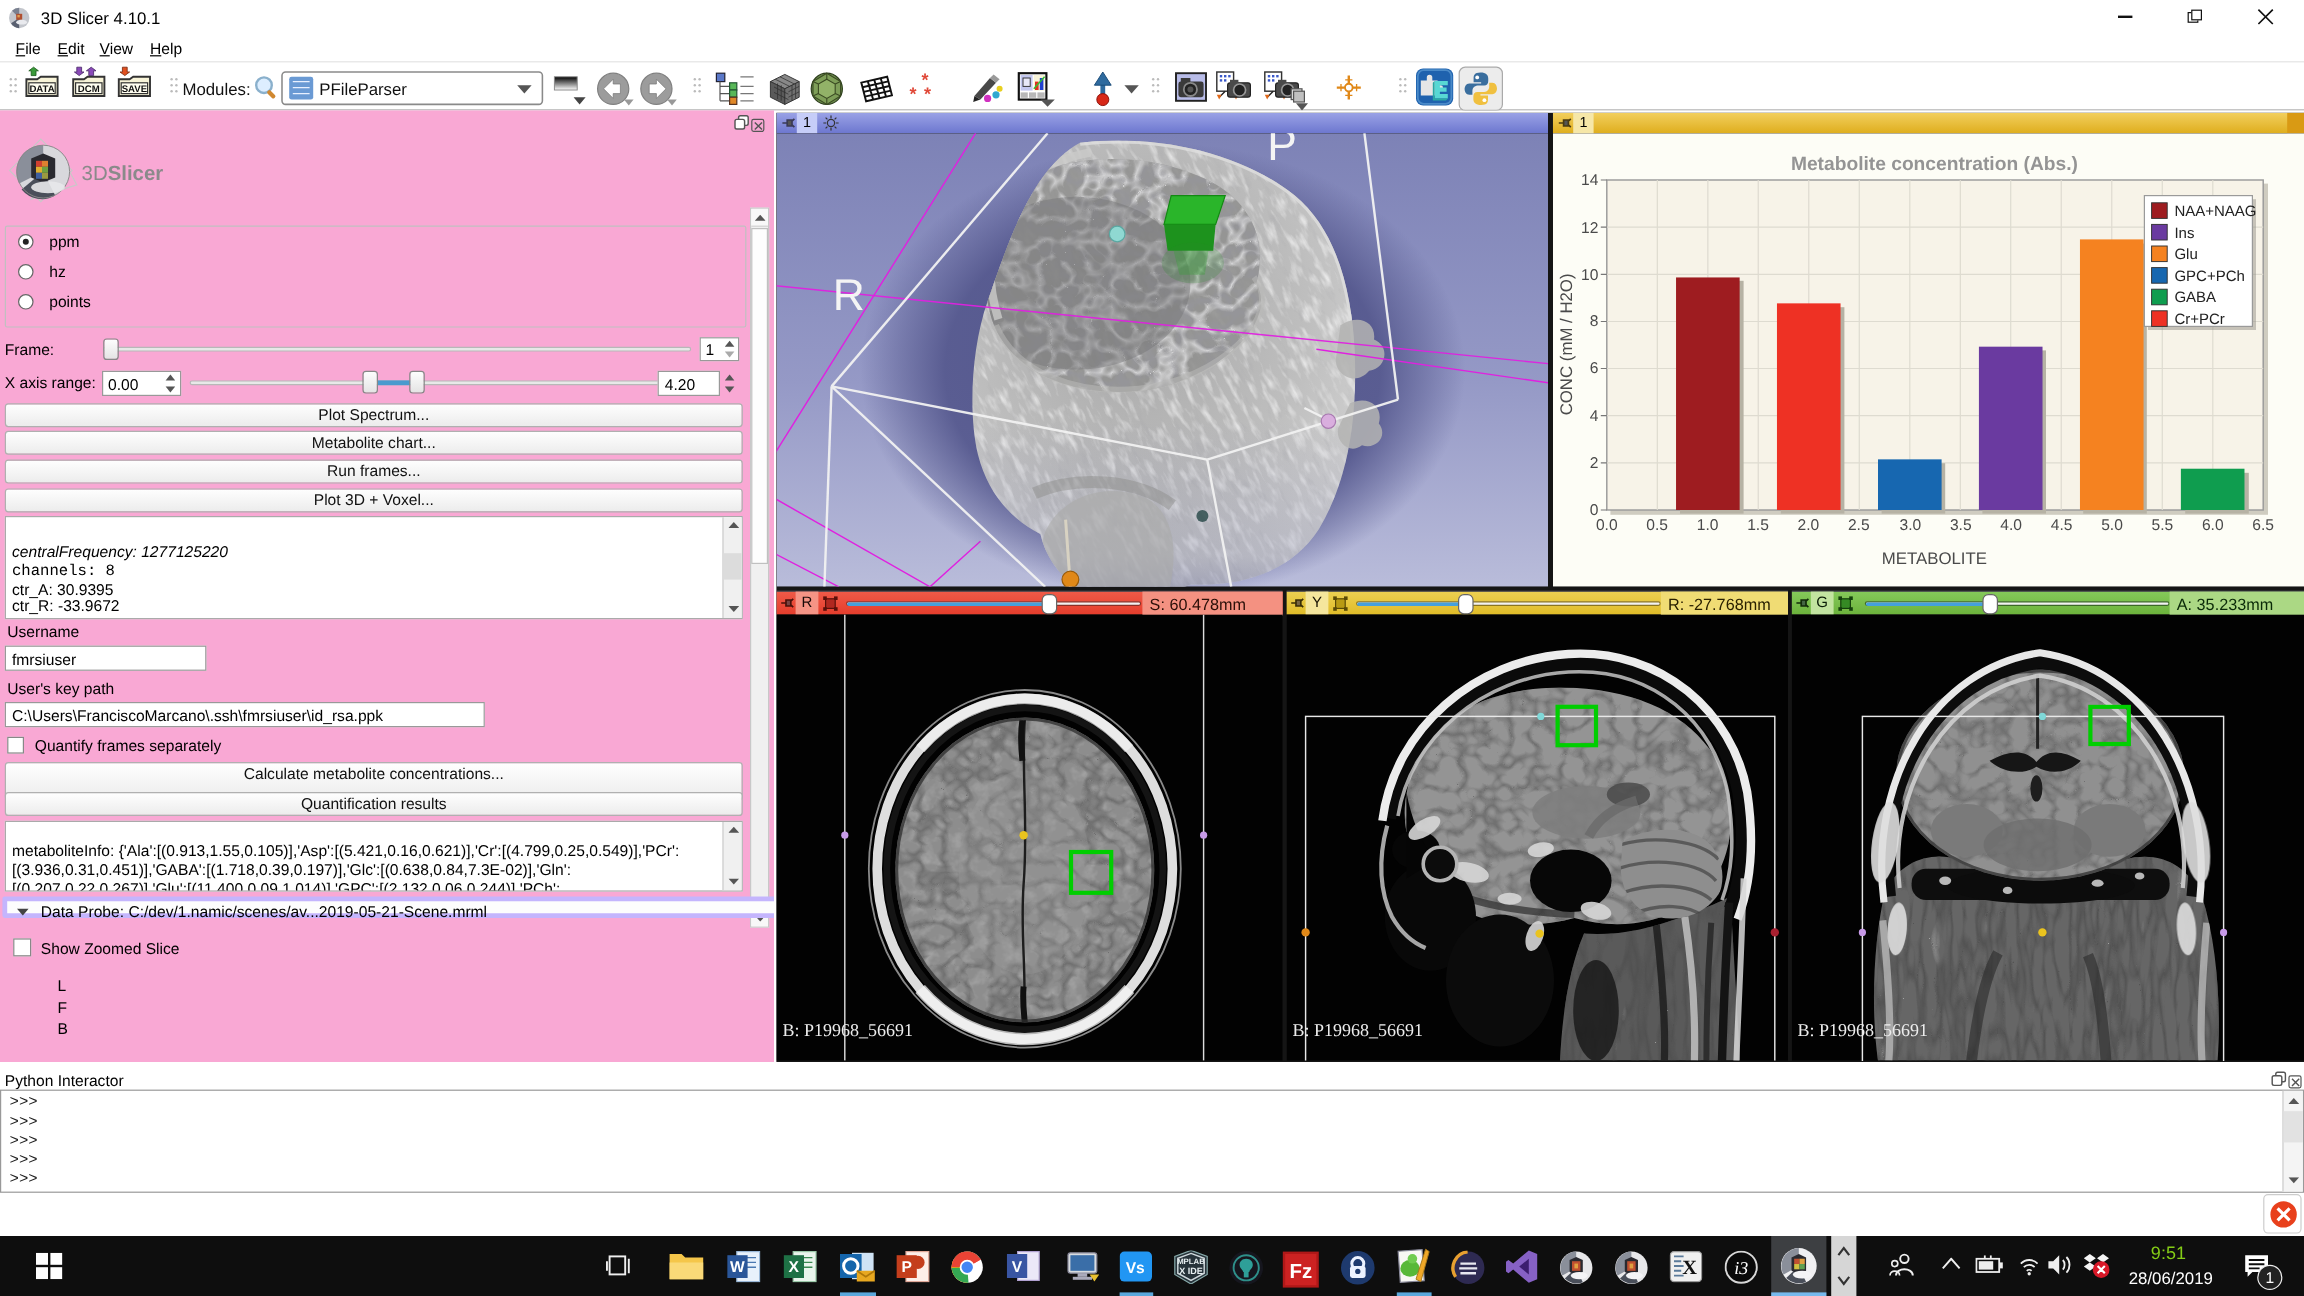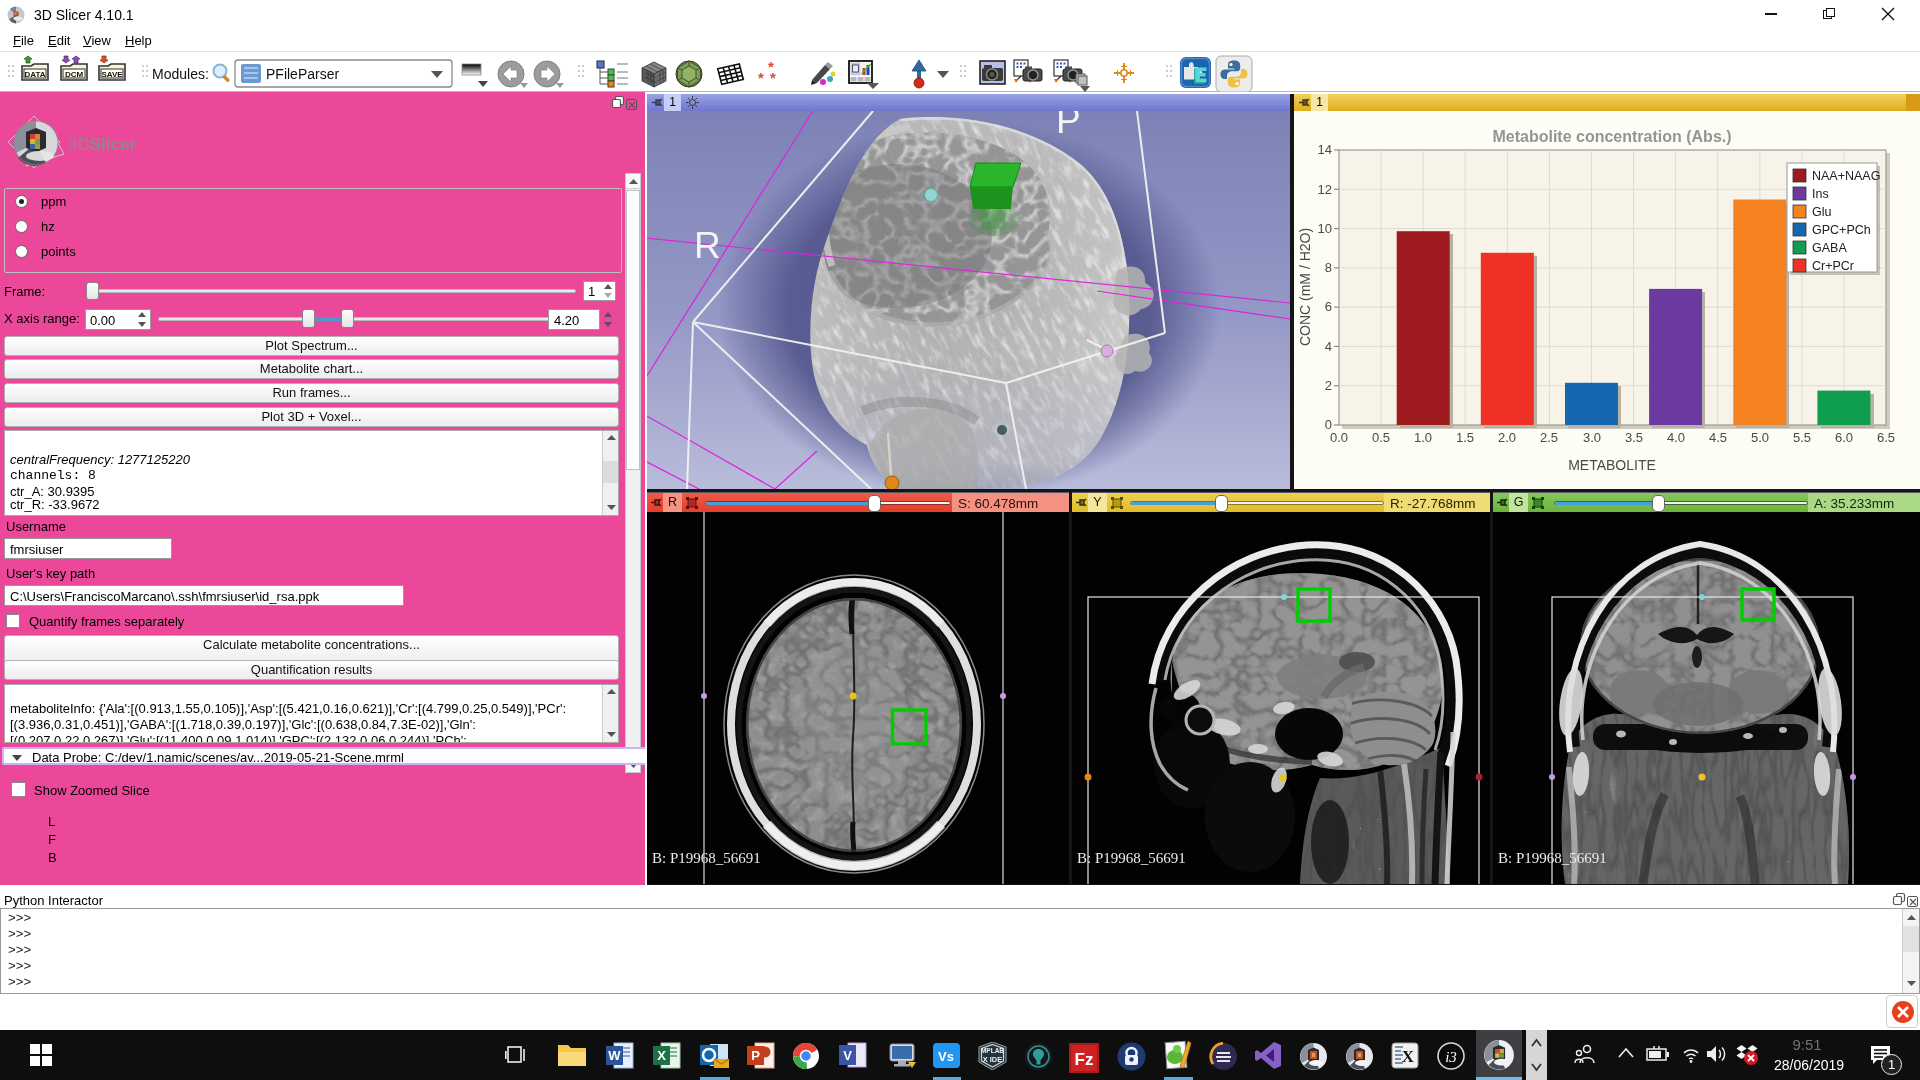--- a/index.html
+++ b/index.html
@@ -241,21 +241,21 @@
 
     <g transform="translate(1216,4)">
       <rect x="0" y="0" width="36" height="36" rx="5" fill="#ececec" stroke="#aaa"></rect>
       <path d="M17.8 4.5 C12.5 4.5 12 7 12 9.5 L12 12.5 L18.3 12.5 L18.3 13.5 L8.5 13.5 C5.5 13.5 4.5 16.5 4.5 18.2 C4.5 20 5.5 23 8.5 23 L11 23 L11 19.8 C11 16.8 13.5 15.3 16.3 15.3 L20.8 15.3 C23.2 15.3 24.2 13.6 24.2 11.5 L24.2 9.5 C24.2 6.5 22.3 4.5 17.8 4.5 Z" fill="#3a6e9e"></path>
       <path d="M18.2 31.5 C23.5 31.5 24 29 24 26.5 L24 23.5 L17.7 23.5 L17.7 22.5 L27.5 22.5 C30.5 22.5 31.5 19.5 31.5 17.8 C31.5 16 30.5 13 27.5 13 L25 13 L25 16.2 C25 19.2 22.5 20.7 19.7 20.7 L15.2 20.7 C12.8 20.7 11.8 22.4 11.8 24.5 L11.8 26.5 C11.8 29.5 13.7 31.5 18.2 31.5 Z" fill="#f0c040"></path>
       <circle cx="15" cy="8.5" r="1.6" fill="#fff"></circle>
         <circle cx="21" cy="27.5" r="1.6" fill="#fff"></circle>
     </g>
   </svg>
 </div>
-<div class="abs" style="left:0;top:92px;width:645px;height:798px;background:#ec4899;overflow:hidden;">
+<div class="abs" style="left:0;top:92px;width:645px;height:798px;background:#f9a8d4;overflow:hidden;">
   <svg class="abs" style="left:611px;top:3px" width="14" height="14">
       <rect x="4.5" y="1.5" width="8" height="8" rx="1.5" fill="#fff" stroke="#555" stroke-width="1.2"></rect>
       <rect x="1.5" y="4.5" width="8" height="8" rx="1.5" fill="#fff" stroke="#555" stroke-width="1.2"></rect>
     </svg>
   <div class="dockic" style="left:626px;top:7px;"></div>
   <svg class="abs" style="left:627px;top:8px" width="10" height="10">
       <path d="M2 2 L8 8 M8 2 L2 8" stroke="#555" stroke-width="1.2"></path>
     </svg>
 
   <svg class="abs" style="left:6px;top:22px" width="130" height="62" viewBox="0 0 130 62">
@@ -373,21 +373,21 @@
     <div class="abs" style="right:0;top:0;width:16px;height:57px;background:#f0f0f0;border-left:1px solid #ccc;">
       <svg class="abs" style="left:4px;top:4px" width="9" height="6">
           <path d="M0 5 L4.5 0 L9 5 Z" fill="#555"></path>
         </svg>
       <svg class="abs" style="left:4px;top:47px" width="9" height="6">
           <path d="M0 0 L4.5 5 L9 0 Z" fill="#555"></path>
         </svg>
     </div>
   </div>
 
-  <div class="abs" style="left:2px;top:655px;width:707px;height:18px;border:2px solid #c4b5fd;border-radius:2px;background:#fdfdfd;">
+  <div class="abs" style="left:2px;top:655px;width:707px;height:18px;border:4px solid #c4b5fd;border-radius:2px;background:#fdfdfd;">
     <svg class="abs" style="left:8px;top:6px" width="10" height="7">
         <path d="M0 0 L10 0 L5 6 Z" fill="#444"></path>
       </svg>
     <div class="lbl" style="left:28px;top:1px;">Data Probe: C:/dev/1.namic/scenes/av...2019-05-21-Scene.mrml</div>
   </div>
   <div class="abs" style="left:11px;top:690px;width:15px;height:15px;border:1px solid #888;background:#fff;"></div>
   <div class="lbl" style="left:34px;top:691px;">Show Zoomed Slice</div>
   <div class="lbl" style="left:48px;top:722px;">L</div>
   <div class="lbl" style="left:48px;top:740px;">F</div>
   <div class="lbl" style="left:48px;top:758px;">B</div>
@@ -1157,21 +1157,21 @@
   </svg>
   <svg class="abs" style="left:1736px;top:14px" width="22" height="22" viewBox="0 0 22 22">
     <g fill="#f4f4f4">
         <path d="M5.5 1 L10.5 4.5 L5.5 8 L0.5 4.5 Z"></path>
         <path d="M16.5 1 L21.5 4.5 L16.5 8 L11.5 4.5 Z"></path>
         <path d="M5.5 8 L10.5 11.5 L5.5 15 L0.5 11.5 Z"></path>
       </g>
     <circle cx="15" cy="14" r="7" fill="#d81828"></circle>
       <path d="M12 11 L18 17 M18 11 L12 17" stroke="#fff" stroke-width="1.8"></path>
   </svg>
-  <div class="lbl" style="left:1779px;top:6px;width:56px;text-align:center;font-size:15px;color:#737373;">9:51</div>
+  <div class="lbl" style="left:1779px;top:6px;width:56px;text-align:center;font-size:15px;color:#84cc16;">9:51</div>
   <div class="lbl" style="left:1770px;top:27px;width:78px;text-align:center;font-size:14px;color:#fff;">28/06/2019</div>
   <svg class="abs" style="left:1869px;top:15px" width="22" height="21" viewBox="0 0 22 21">
     <path d="M2 1 L21 1 L21 15 L8 15 L4 19 L4 15 L2 15 Z" fill="#fff"></path>
     <g stroke="#0e0e0e" stroke-width="1.6">
         <line x1="5" y1="5" x2="18" y2="5"></line>
         <line x1="5" y1="8.5" x2="18" y2="8.5"></line>
         <line x1="5" y1="12" x2="14" y2="12"></line>
       </g>
   </svg>
   <div class="abs" style="left:1881px;top:24px;width:21px;height:21px;border-radius:50%;background:#222;border:1.4px solid #eee;color:#fff;text-align:center;font-size:13px;line-height:20px;">1</div>

